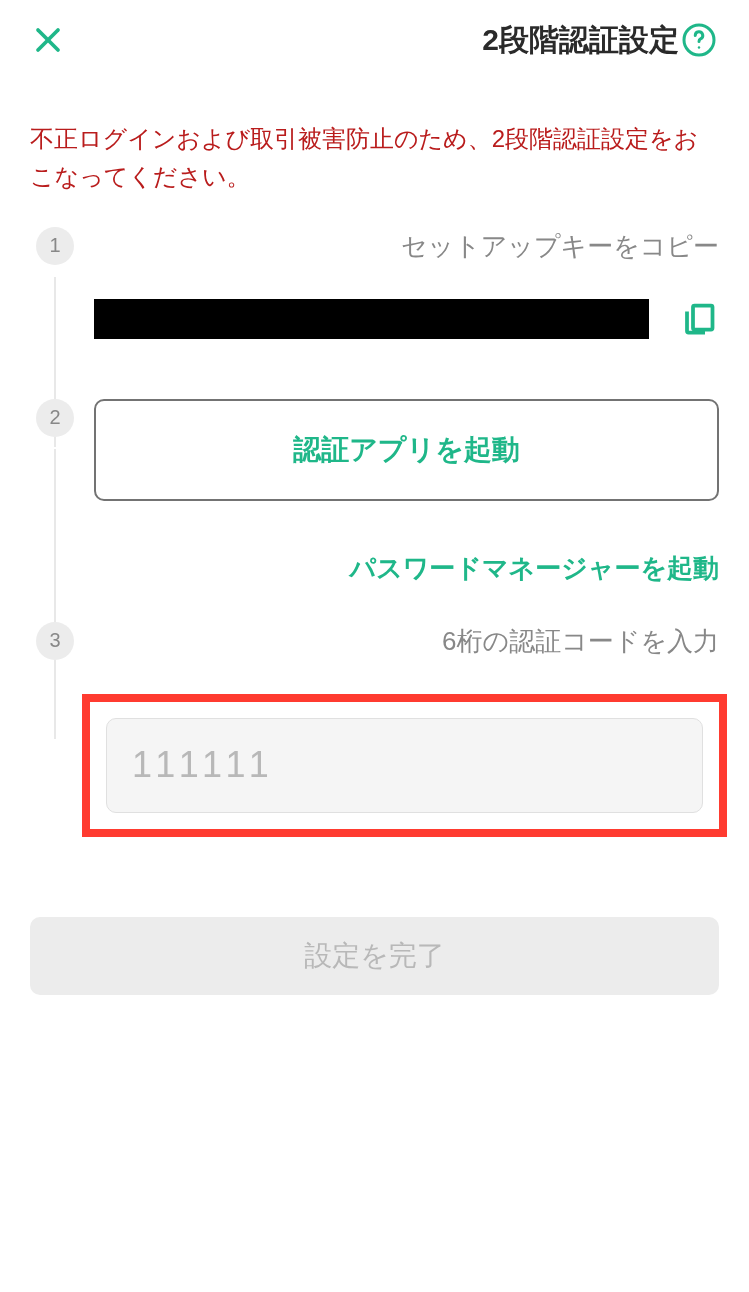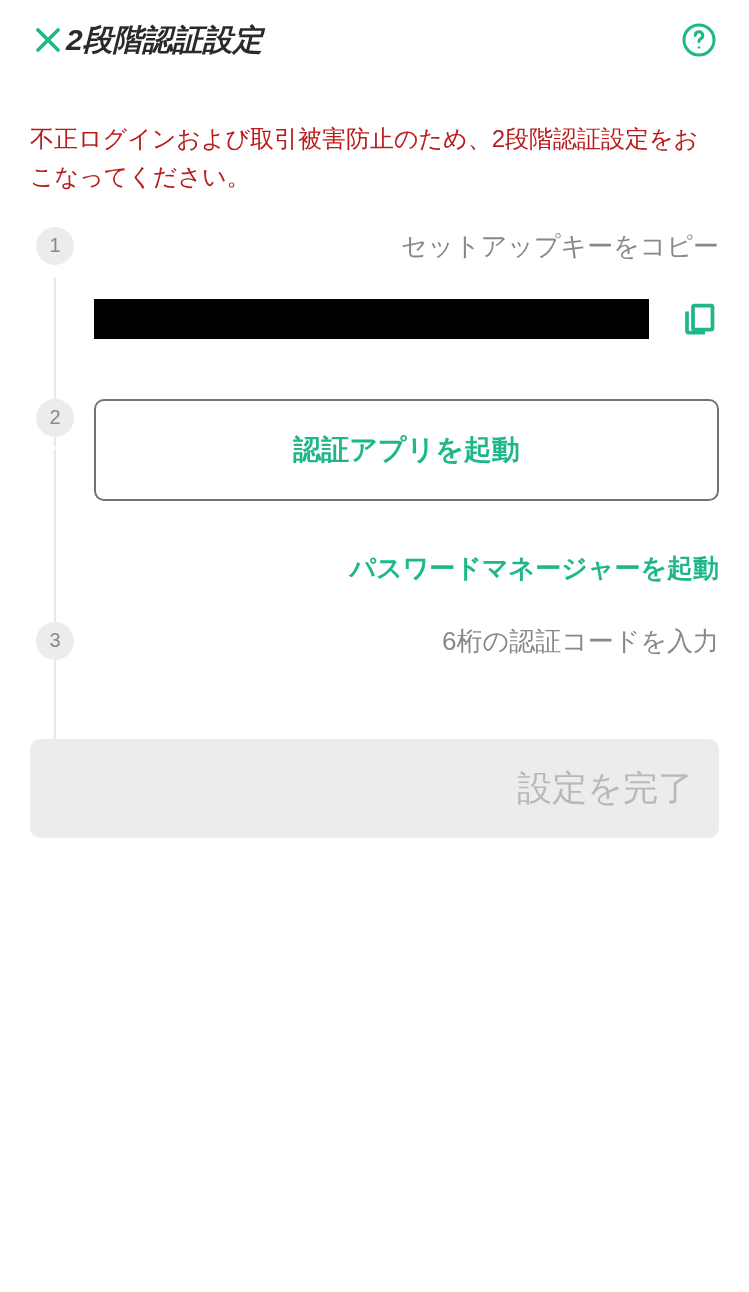--- a/index.html
+++ b/index.html
@@ -27,23 +27,22 @@
       color: #1fb789;
       cursor: pointer;
       display: flex;
       align-items: center;
       justify-content: center;
     }
     .header-title {
       font-size: 30px;
       font-weight: 700;
       color: #2a2a2a;
-      text-align: left;
+      text-align: right;
       flex: 1;
-      font-style: italic;
     }
     .help-btn {
       width: 40px;
       height: 40px;
       color: #1fb789;
       cursor: pointer;
       display: flex;
       align-items: center;
       justify-content: center;
     }
@@ -146,24 +145,24 @@
       letter-spacing: 6px;
       outline: none;
     }
     .code-input::placeholder {
       color: #b8b8b8;
     }
     .submit-btn {
       margin: 80px 30px 30px 30px;
       background: #ececec;
       color: #b8b8b8;
-      font-size: 35px;
+      font-size: 28px;
       font-weight: 500;
-      text-align: right;
-      padding: 26px;
+      text-align: center;
+      padding: 20px;
       border-radius: 10px;
       cursor: pointer;
     }
   </style>
 </head>
 <body>
 
 <div class="header">
   <div class="close-btn">
     <svg width="30" height="30" viewBox="0 0 24 24" fill="none" stroke="currentColor" stroke-width="3" stroke-linecap="round">
@@ -201,15 +200,18 @@
 <div class="step step2">
   <div class="step-number">2</div>
   <div class="step-line"></div>
   <div class="auth-app-btn">認証アプリを起動</div>
   <div class="pwd-mgr-link">パスワードマネージャーを起動</div>
 </div>
 
 <div class="step step3">
   <div class="step-number">3</div>
   <div class="step-title">6桁の認証コードを入力</div>
+  <div class="code-input-wrapper">
+    <input class="code-input" type="text" placeholder="111111" style="">
+  </div>
 </div>
 
 <div class="submit-btn">設定を完了</div>
 
 </body></html>

